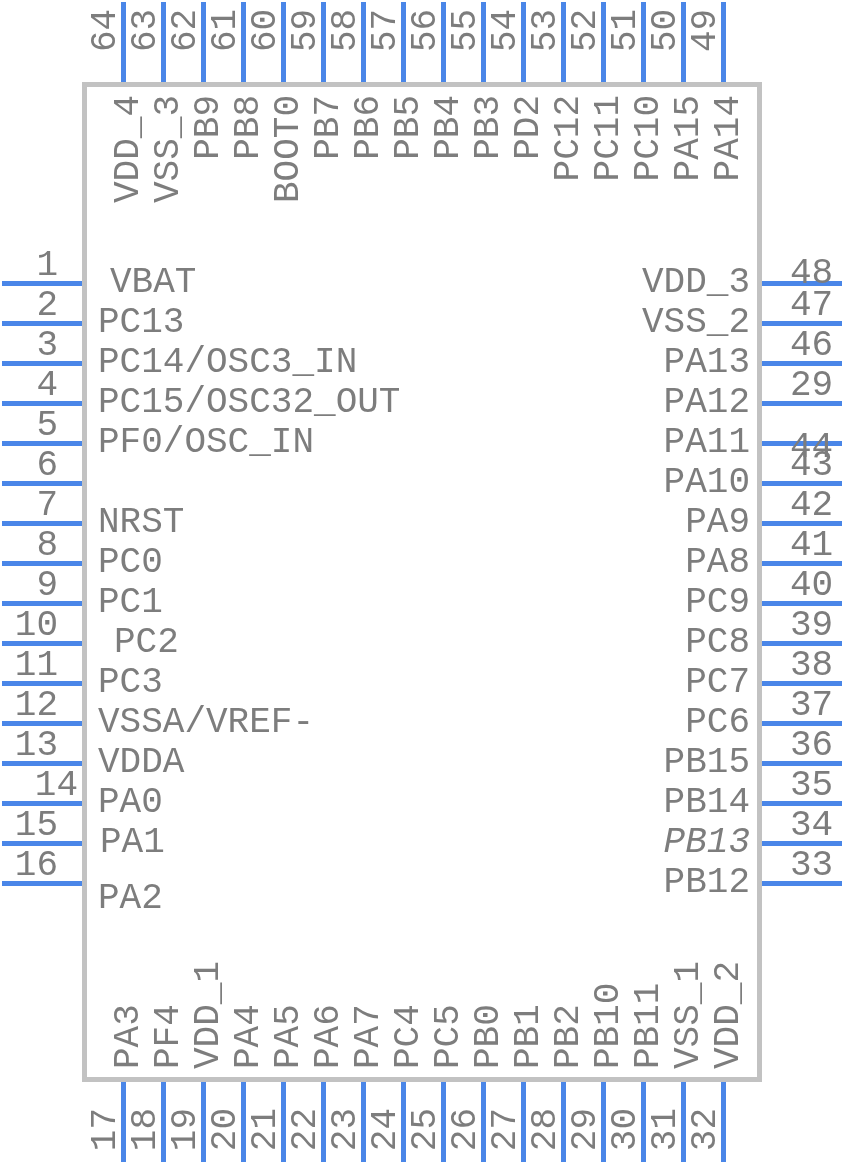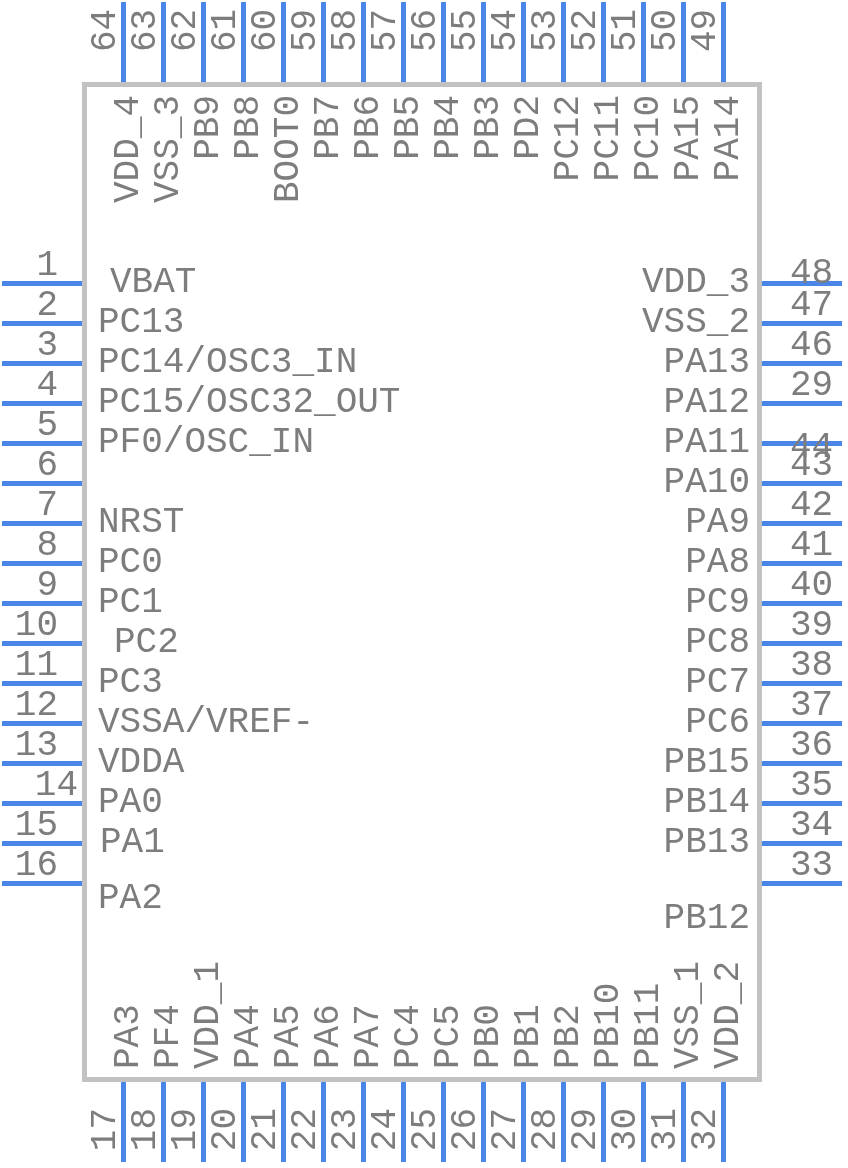--- a/index.html
+++ b/index.html
@@ -133,24 +133,24 @@
     <div class="txt al" style="left: 790px; top: 687px; width: 58px;">37</div>
     <div class="txt ar" style="left: 392px; top: 704px; width: 358px;">PC6</div>
     <div class="pin-line" style="left: 762px; top: 761px; width: 80px; height: 5px;"></div>
     <div class="txt al" style="left: 790px; top: 727px; width: 58px;">36</div>
     <div class="txt ar" style="left: 392px; top: 744px; width: 358px;">PB15</div>
     <div class="pin-line" style="left: 762px; top: 801px; width: 80px; height: 5px;"></div>
     <div class="txt al" style="left: 790px; top: 767px; width: 58px;">35</div>
     <div class="txt ar" style="left: 392px; top: 784px; width: 358px;">PB14</div>
     <div class="pin-line" style="left: 762px; top: 841px; width: 80px; height: 5px;"></div>
     <div class="txt al" style="left: 790px; top: 807px; width: 58px;">34</div>
-    <div class="txt ar" style="left: 392px; top: 824px; width: 358px;">PB13</div>
+    <div class="txt ar" style="left: 392px; top: 824px; width: 358px; font-style: italic;">PB13</div>
     <div class="pin-line" style="left: 762px; top: 881px; width: 80px; height: 5px;"></div>
     <div class="txt al" style="left: 790px; top: 847px; width: 58px;">33</div>
-    <div class="txt ar" style="left: 392px; top: 864px; width: 358px; margin-top: 36px;">PB12</div>
+    <div class="txt ar" style="left: 392px; top: 864px; width: 358px;">PB12</div>
     <div class="pin-line" style="left: 121px; top: 2px; width: 5px; height: 80px;"></div>
     <div class="txt rot al" style="left: 87px; top: 52px; width: 60px;">64</div>
     <div class="txt rot ar" style="left: 110px; top: 265px; width: 170px;">VDD_4</div>
     <div class="pin-line" style="left: 161px; top: 2px; width: 5px; height: 80px;"></div>
     <div class="txt rot al" style="left: 127px; top: 52px; width: 60px;">63</div>
     <div class="txt rot ar" style="left: 150px; top: 265px; width: 170px;">VSS_3</div>
     <div class="pin-line" style="left: 201px; top: 2px; width: 5px; height: 80px;"></div>
     <div class="txt rot al" style="left: 167px; top: 52px; width: 60px;">62</div>
     <div class="txt rot ar" style="left: 190px; top: 265px; width: 170px;">PB9</div>
     <div class="pin-line" style="left: 241px; top: 2px; width: 5px; height: 80px;"></div>

